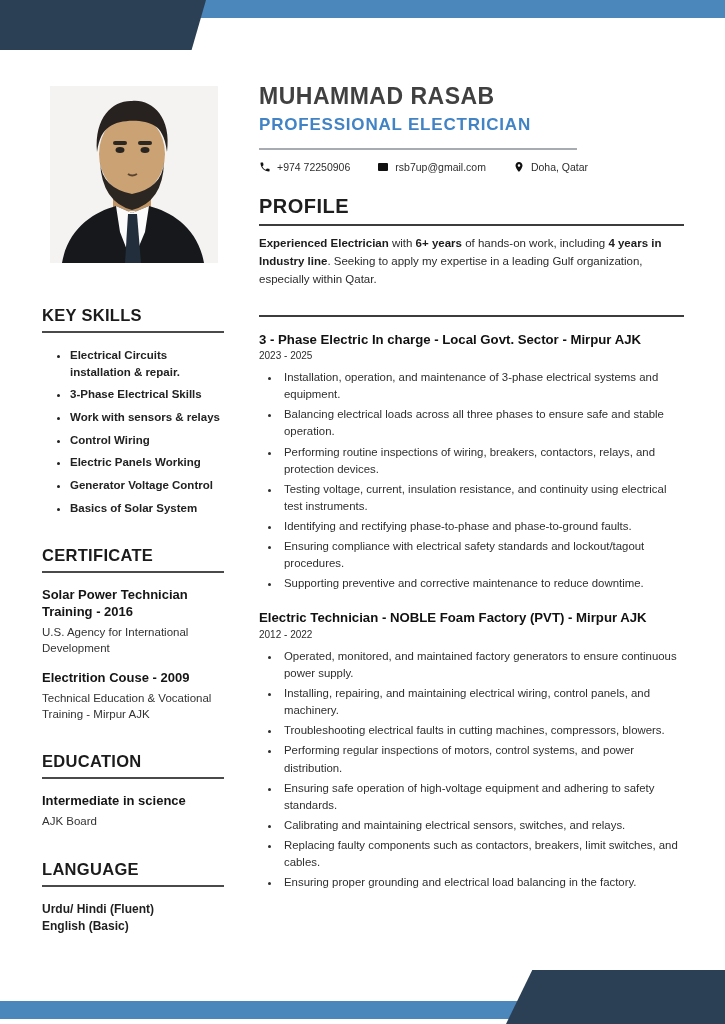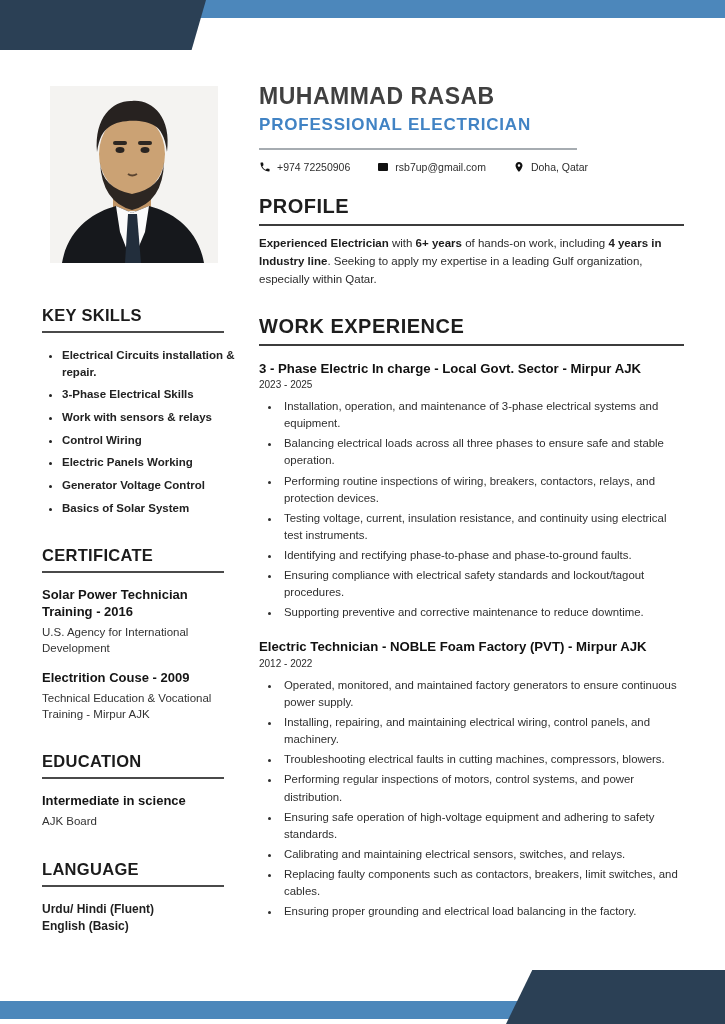--- a/index.html
+++ b/index.html
@@ -38,21 +38,21 @@
   .job + .job{margin-top:18px;}
   .job-title{font-size:13.2px;font-weight:bold;color:#111;line-height:1.25;}
   .job-dates{font-size:10px;color:#2b2b2b;margin-top:2px;}
   .job ul{margin:8px 0 0 0;padding-left:22px;}
   .job li{font-size:11.4px;line-height:1.5;margin-bottom:3px;padding-left:3px;}
   
   .side-section{margin-bottom:30px;}
   .side-heading{font-size:16.5px;font-weight:bold;letter-spacing:.3px;color:#1b1b1b;}
   .side-line{height:2px;background:#4a4a4a;margin-top:6px;width:182px;}
   .side-body{margin-top:14px;}
-  .side-body ul{margin:4px;padding-left:16px;}
+  .side-body ul{margin:12px;padding-left:16px;}
   .side-body li{font-size:11.5px;font-weight:600;line-height:1.45;margin-bottom:6px;color:#222;}
   .entry{margin-bottom:14px;}
   .entry-title{font-size:13px;font-weight:bold;color:#151515;line-height:1.3;}
   .entry-sub{font-size:11.5px;color:#333;line-height:1.35;margin-top:4px;}
   .side-lines .line{font-size:12px;font-weight:600;color:#1f1f1f;line-height:1.45;}
 </style>
 </head>
 <body>
 
 <div class="top-blue"></div>
@@ -111,21 +111,20 @@
   </div>
 </div>
 
   <div class="profile-sec">
     <div class="sec-heading">PROFILE</div>
     <div class="sec-line"></div>
     <div class="profile-text"><b>Experienced Electrician</b><span> with </span><b>6+ years</b><span> of hands-on work, including </span><b>4 years in Industry line</b><span>. Seeking to apply my expertise in a leading Gulf organization, especially within Qatar.</span></div>
   </div>
 
   <div class="exp-sec">
-    <div class="sec-heading">WORK EXPERIENCE</div>
     <div class="sec-line"></div>
     <div>
   <div class="job">
     <div class="job-title">3 - Phase Electric In charge - Local Govt. Sector - Mirpur AJK</div>
     <div class="job-dates">2023 - 2025</div>
     <ul>
             <li>Installation, operation, and maintenance of 3-phase electrical systems and equipment.</li>
             <li>Balancing electrical loads across all three phases to ensure safe and stable operation.</li>
             <li>Performing routine inspections of wiring, breakers, contactors, relays, and protection devices.</li>
             <li>Testing voltage, current, insulation resistance, and continuity using electrical test instruments.</li>

